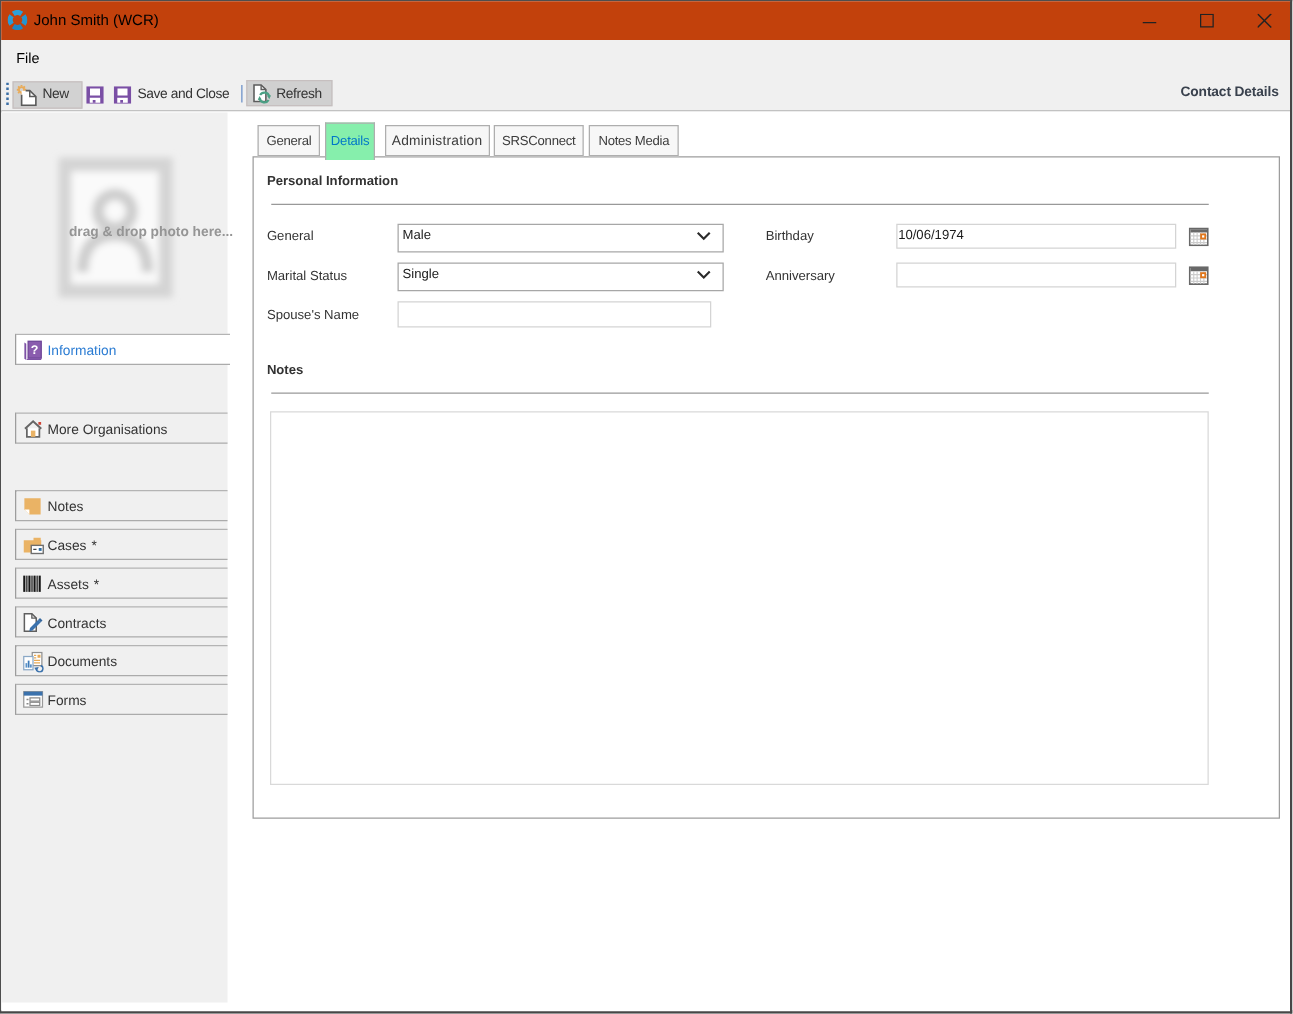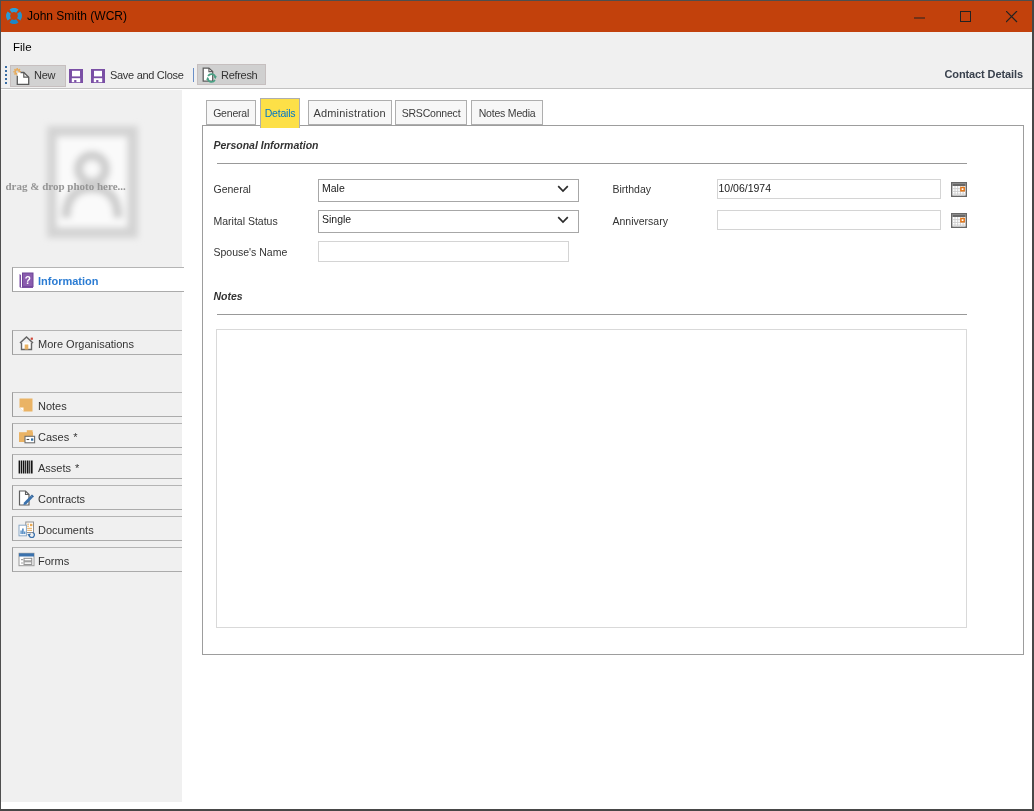--- a/index.html
+++ b/index.html
@@ -24,37 +24,37 @@
 #contactdetails { position:absolute; right:9px; top:12px; font-weight:bold; font-size:11px; color:#39414d; letter-spacing:-0.1px; }
 
 #mainarea { position:absolute; left:0; top:89px; width:1031px; height:719px; background:#fff; }
 #sidebar { position:absolute; left:0; top:0; width:181px; height:712px; background:#f0f0f0; }
 
 .sitem { position:absolute; left:11px; width:170px; height:25px; background:#f0f0f0;
   border-top:1px solid #b4b4b4; border-left:1px solid #9d9d9d; border-bottom:1px solid #ababab; }
 .sitem .lbl { position:absolute; left:25px; top:7px; font-size:11px; color:#333; white-space:nowrap; }
 .sitem svg { position:absolute; left:5px; top:4px; }
 #it-info { background:#fff; width:172px; }
-#it-info .lbl { color:#2b7cd3;font-weight:bold; }
+#it-info .lbl { color:#2b7cd3; }
 .ast { display:inline-block; margin-left:4px; }
 
-#phototext { position:absolute; left:4.5px; top:89.5px; width:181px; text-align:left;
-  font-size:11px; font-weight:bold; color:#959595;font-family:Liberation Serif, serif; }
+#phototext { position:absolute; left:4.5px; top:89.5px; width:181px; text-align:right;
+  font-size:11px; font-weight:bold; color:#959595; }
 
 #panel { position:absolute; left:201px; top:35px; width:822px; height:530px; border:1px solid #9d9d9d; background:#fff; }
 
 .tab { position:absolute; top:11px; height:23.8px; background:#f7f7f7; border:1px solid #aeaeae;
   font-size:10.5px; letter-spacing:-0.2px; color:#3c3c3c; text-align:center; line-height:24px; }
-#tab-details { background:#fde047; border-bottom:none; color:#0077c8; z-index:5; line-height:28px; }
+#tab-details { background:#86efac; border-bottom:none; color:#0077c8; z-index:5; line-height:28px; }
 
 .flabel { position:absolute; font-size:10.5px; color:#333; }
 .fsel { position:absolute; border:1px solid #a7a7a7; background:#fff; }
 .finput { position:absolute; border:1px solid #d4d4d4; background:#fff; font-size:10.5px; color:#1a1a1a; }
 .ftext { position:absolute; font-size:10.5px; color:#1a1a1a; }
-.hdr { position:absolute; font-weight:bold; font-size:10.5px; color:#333;font-style:italic; }
+.hdr { position:absolute; font-weight:bold; font-size:10.5px; color:#333; }
 .rule { position:absolute; height:1px; background:#999; }
 #notesbox { position:absolute; border:1px solid #d9d9d9; }
 </style>
 </head>
 <body>
 <div id="win">
   <div id="titlebar">
     <svg class="abs" style="left:5px;top:6.5px" width="16" height="16" viewBox="0 0 16 16">
       <g fill="none" stroke-linecap="butt">
         <path d="M 4.67 3.13 A 5.8 5.8 0 0 1 11.33 3.13" stroke="#2ba0da" stroke-width="4.1"></path>

